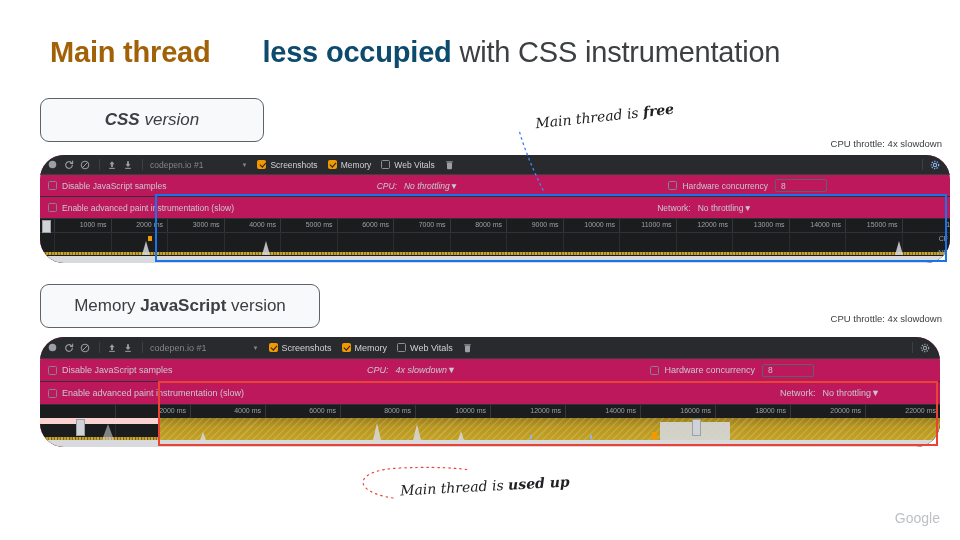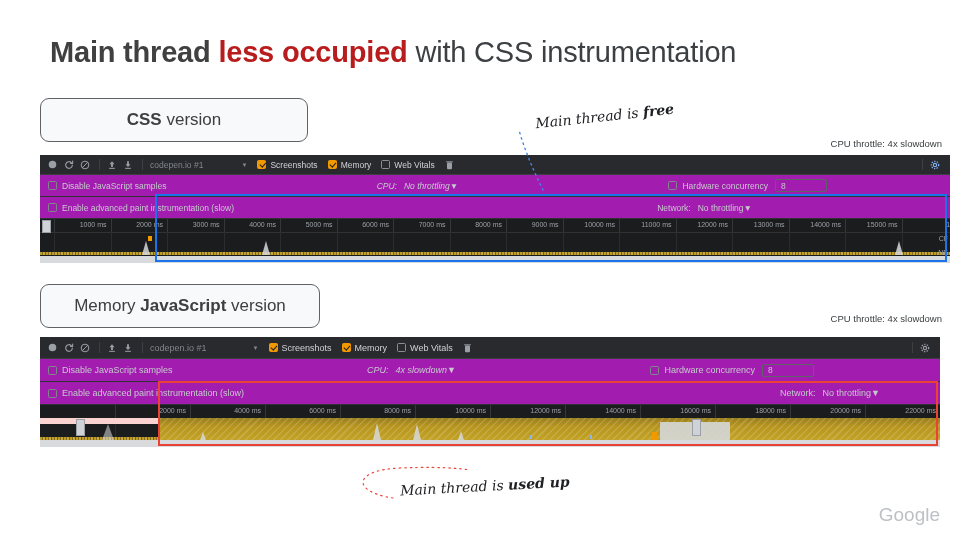--- a/index.html
+++ b/index.html
@@ -9,53 +9,54 @@
     font-family:"Liberation Sans",sans-serif;
     position:relative;
     -webkit-font-smoothing:antialiased;
   }
   
   .slide-title{
     position:absolute;left:50px;top:36px;
     font-size:29px;font-weight:700;color:#3c4043;
     letter-spacing:-0.2px;white-space:nowrap;
   }
-  .slide-title .blue{color:#404040;}
-  .slide-title .dark{color:#b91c1c;}
+  .slide-title .blue{color:#a16207;}
+  .slide-title .dark{color:#0c4a6e;padding-left:44px;}
   .slide-title .reg{font-weight:400;color:#3c4043;}
 
   
   .pill{
     position:absolute;
     background:#f8f9fa;
     border:1.6px solid #5f6368;
     border-radius:9px;
     height:44px;
     display:flex;align-items:center;justify-content:center;
     font-size:17px;color:#3c4043;font-weight:400;
     box-sizing:border-box;
   }
   .pill b{font-weight:700;}
-  #pill-css{left:40px;top:98px;width:268px;}
+  #pill-css{left:40px;top:98px;width:224px;font-style:italic;}
   #pill-js{left:40px;top:284px;width:280px;}
 
   
   .throttle-caption{
     position:absolute;font-size:9.5px;color:#3c4043;white-space:nowrap;
     text-align:right;
   }
   #throttle-css{right:18px;top:138px;}
   #throttle-js{right:18px;top:313px;}
 
   
   .devtools{
     position:absolute;
-    background:#a21caf;
+    background:#be185d;
     overflow:hidden;
     box-sizing:border-box;
+    border-radius:24px;
   }
   #devtools-css{left:40px;top:155px;width:910px;height:108px;}
   #devtools-js{left:40px;top:337px;width:900px;height:110px;}
 
   
   .dt-toolbar{
     height:20px;background:#292a2d;
     display:flex;align-items:center;
     border-bottom:1px solid #3c4043;
     padding:0 6px;box-sizing:border-box;
@@ -194,21 +195,21 @@
     white-space:nowrap;
   }
   .handwrite b{font-style:italic;font-weight:700;}
   #hw-free{left:535px;top:108px;transform:rotate(-6deg);}
   #hw-used{left:400px;top:478px;transform:rotate(-3deg);}
   .anno-svg{position:absolute;left:0;top:0;width:960px;height:540px;pointer-events:none;}
 
   
   .google-logo{
     position:absolute;right:20px;bottom:14px;
-    font-size:19px;color:#bdc1c6;font-family:"Liberation Sans",sans-serif;
+    font-size:14px;color:#bdc1c6;font-family:"Liberation Sans",sans-serif;
   }
 </style>
 </head>
 <body>
 
 <div class="slide-title">
   <span class="blue">Main thread</span><span class="dark" style="font-weight:700"> less occupied</span><span class="reg"> with CSS instrumentation</span>
 </div>
 
 <div class="pill" id="pill-css">

